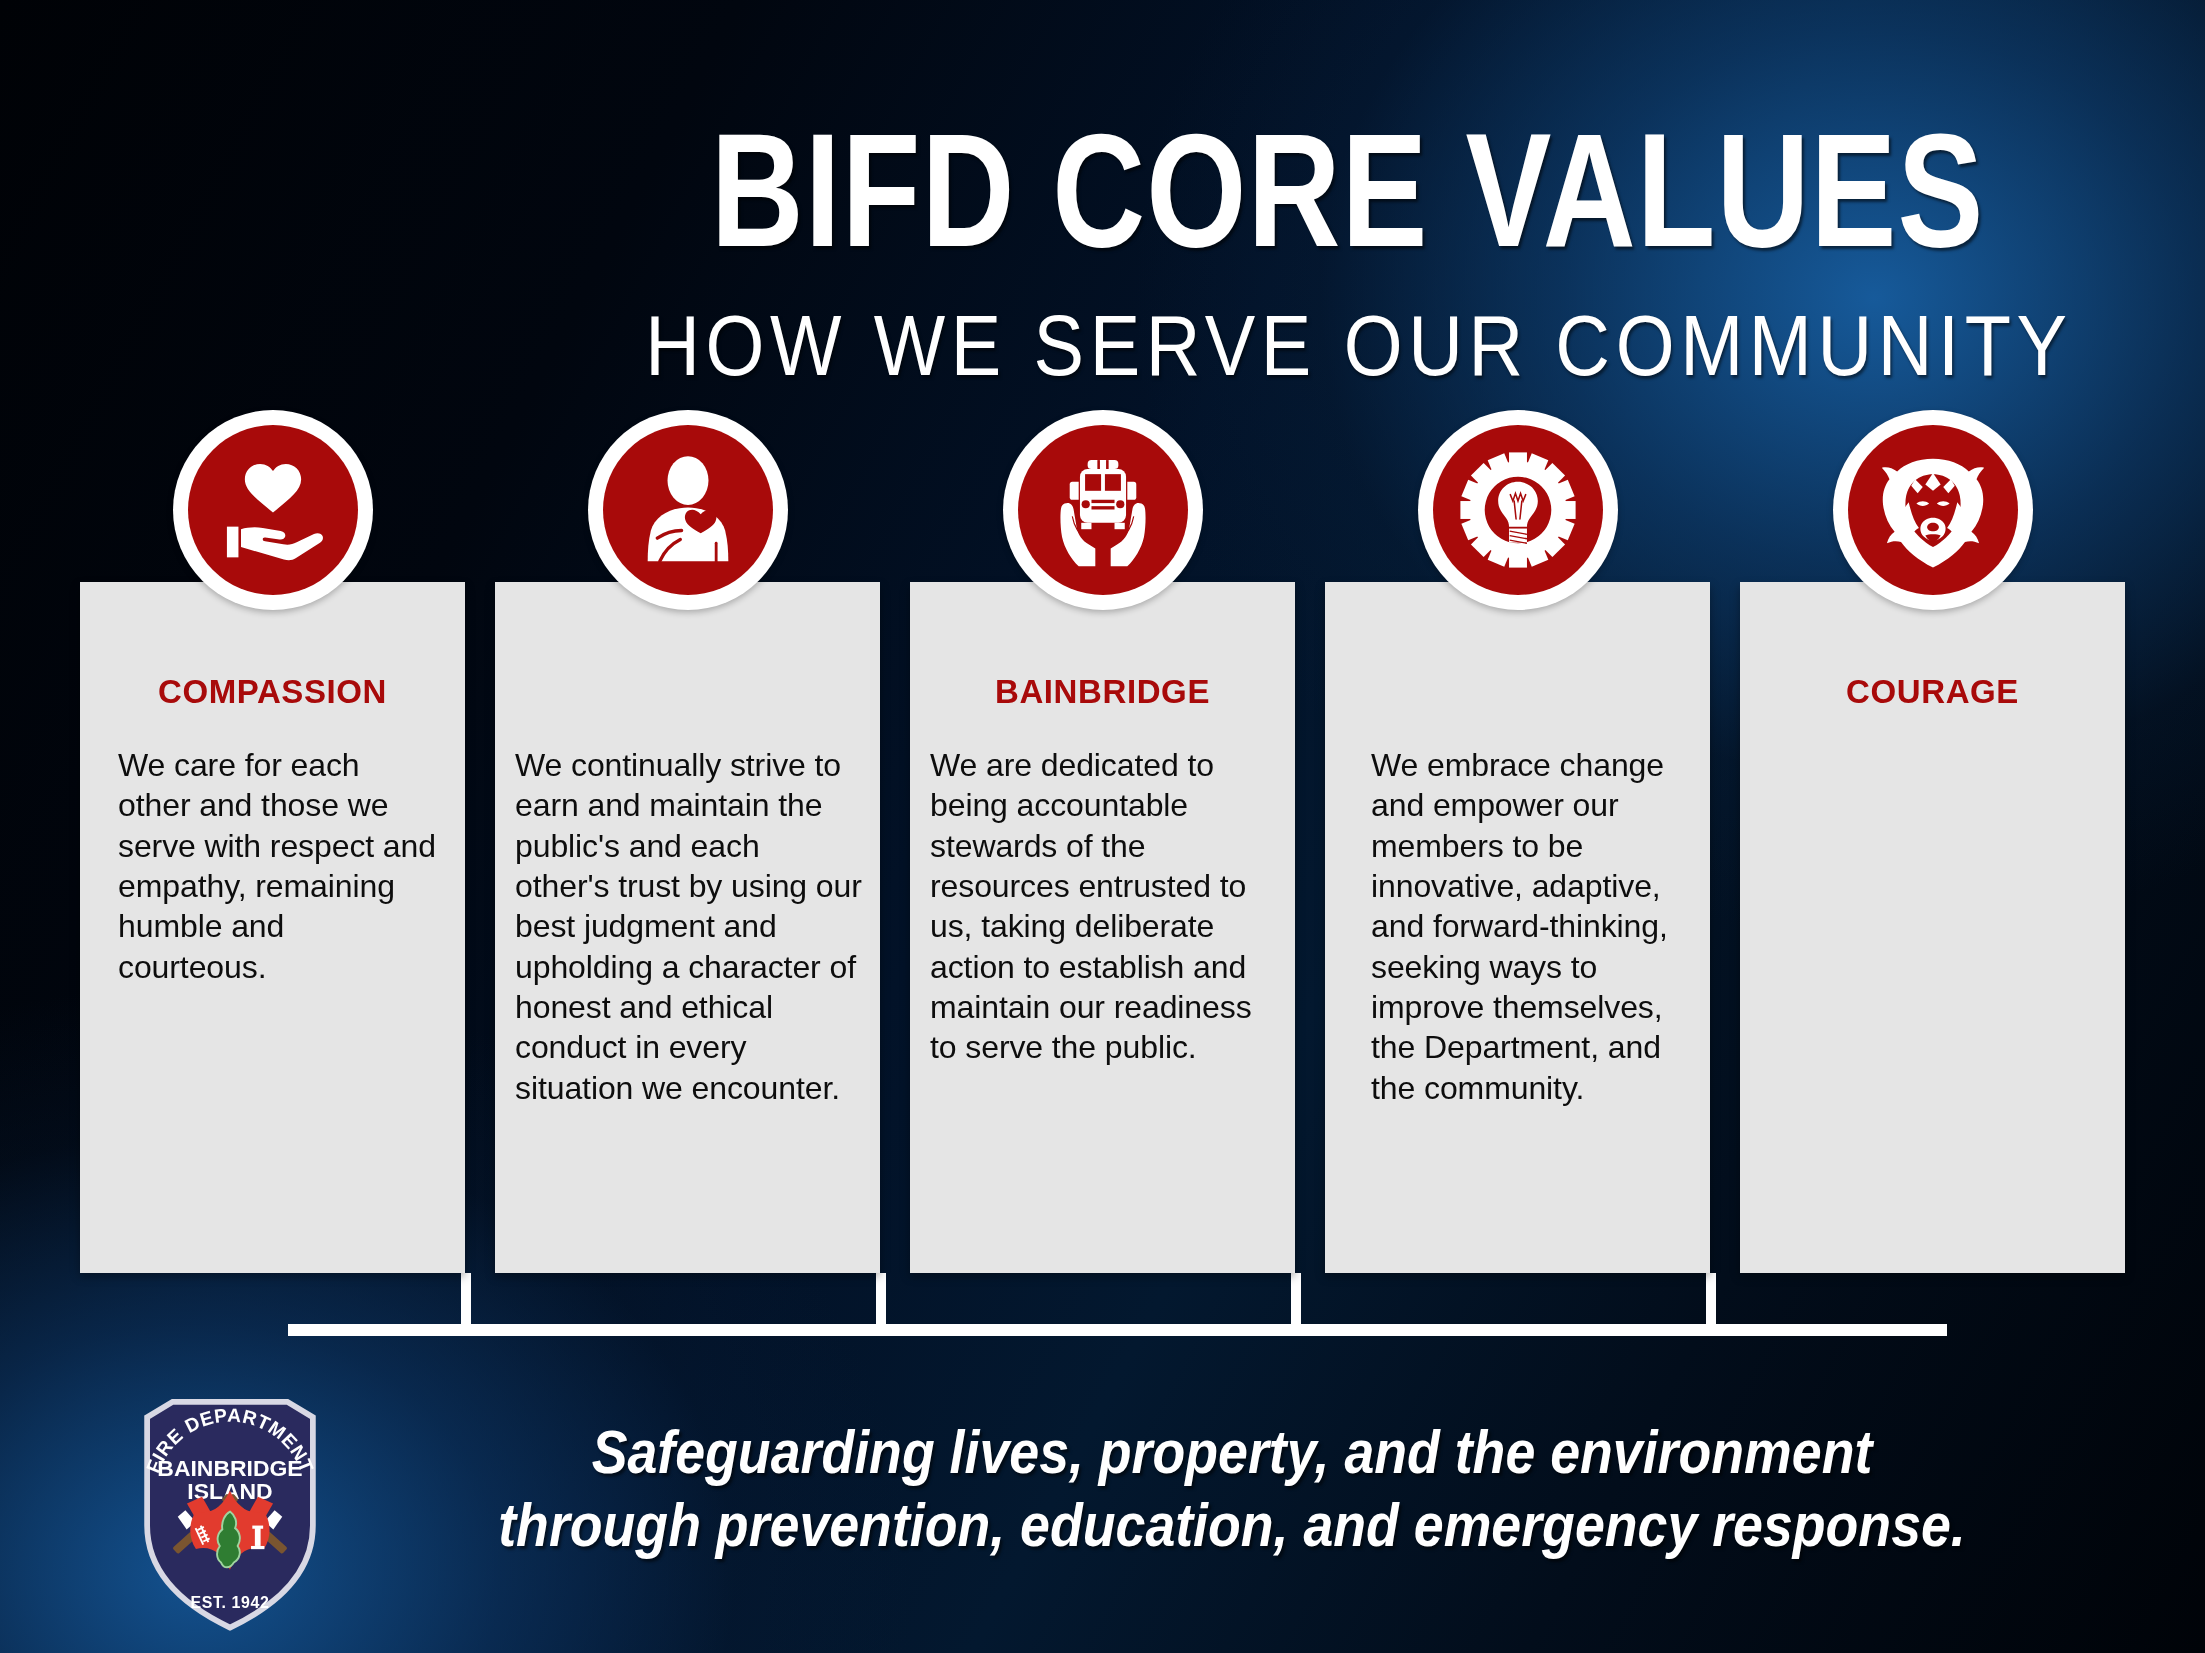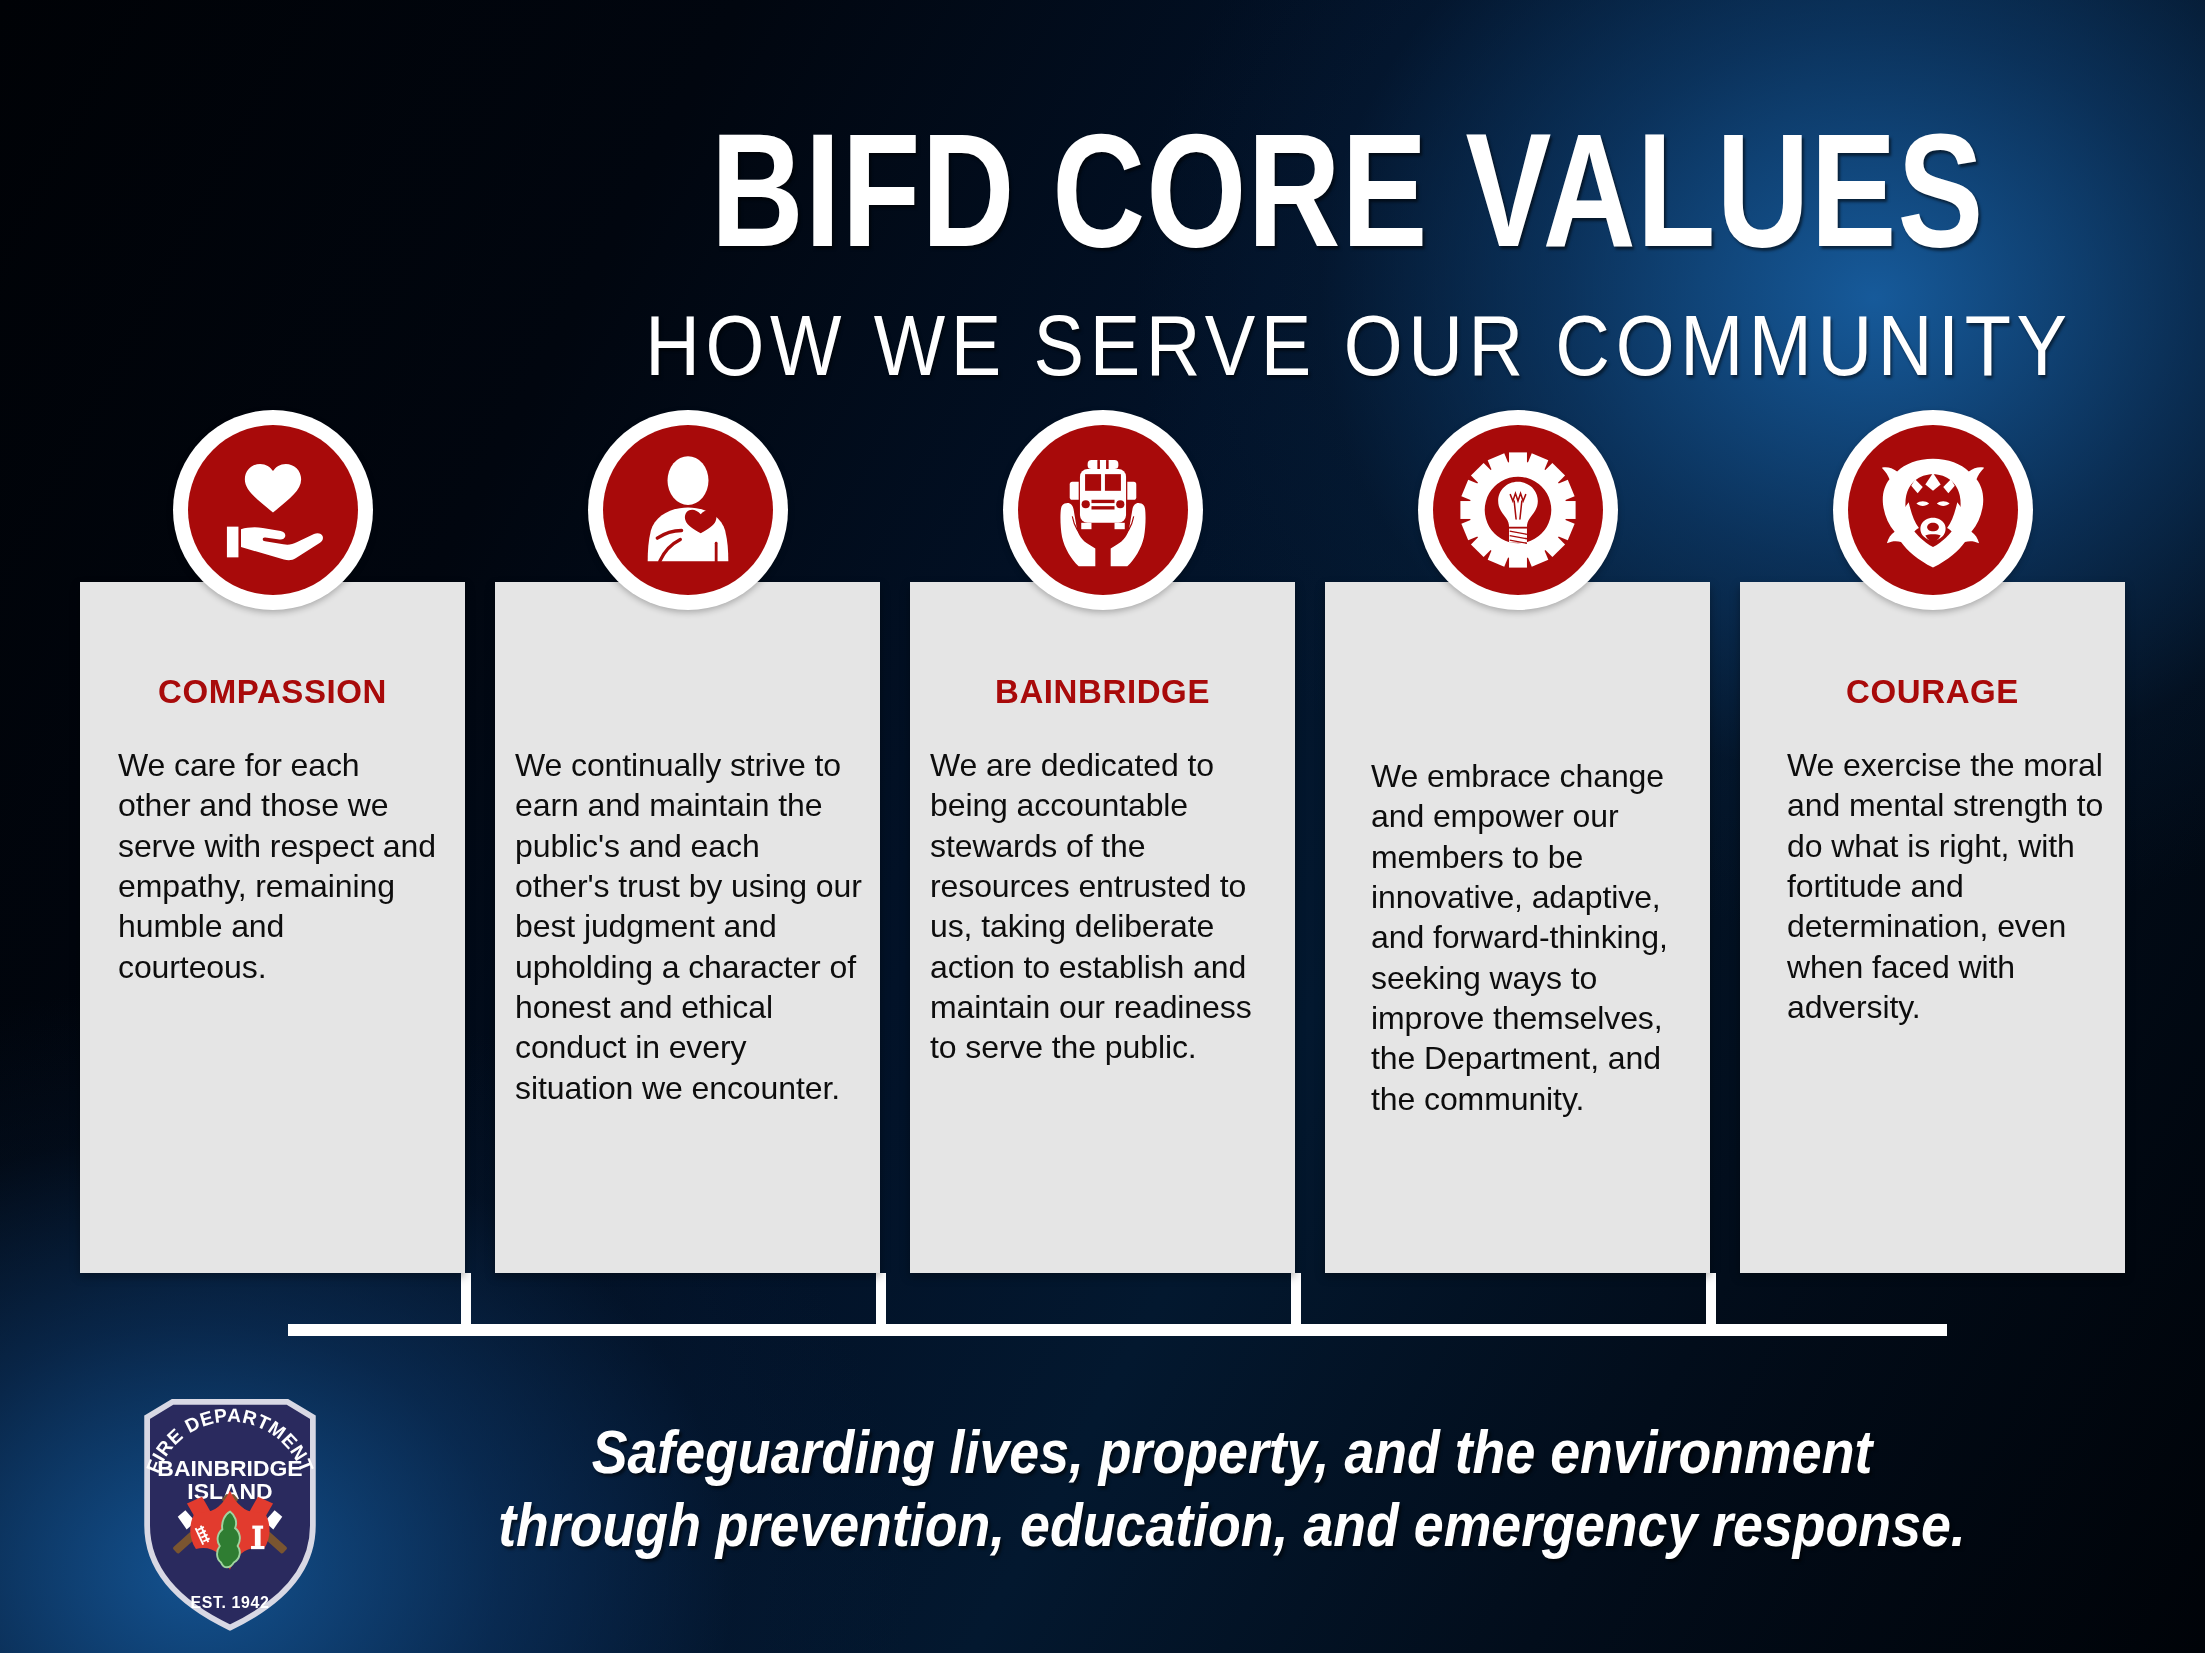--- a/index.html
+++ b/index.html
@@ -102,21 +102,21 @@
     left:38px; right:27px;
     font-family:"Liberation Sans", sans-serif;
     font-weight:400;
     font-size:32px;
     line-height:1.26;
     color:#0d0d0d;
     text-align:left;
     letter-spacing:-0.1px;
   }
   .card.c1 .card-body, .card.c2 .card-body { left:20px; right:18px; }
-  .card.c3 .card-body { left:46px; right:22px;margin-top:11px; }
+  .card.c3 .card-body { left:46px; right:22px; }
   .card.c4 .card-body { left:47px; right:15.3px; }
 
   
   #connector { position:absolute; top:1273px; left:0; width:2205px; height:83px; z-index:3; }
   .stem { position:absolute; top:0; width:10.2px; height:52px; background:#ffffff; }
   #hbar { position:absolute; top:51px; left:288px; width:1659px; height:11.5px; background:#ffffff; }
   .riser { position:absolute; top:51px; width:10.2px; height:11.5px; background:#ffffff; }
 
   
   #footer { position:absolute; top:1385px; left:0; width:2205px; height:255px; z-index:5; }
@@ -283,21 +283,20 @@
           <path fill="#ffffff" d="M50 56 C54 56 57.5 58 59 61 C60.5 64 60 68 57.5 70.5 C55 73 52 74 50 74 C48 74 45 73 42.5 70.5 C40 68 39.5 64 41 61 C42.5 58 46 56 50 56 Z"></path>
 
           <path fill="#a80a0a" d="M50 60 C52.6 60 54.6 61.6 54.6 63.4 C54.6 65.2 52.6 66.6 50 66.6 C47.4 66.6 45.4 65.2 45.4 63.4 C45.4 61.6 47.4 60 50 60 Z"></path>
           <path fill="#a80a0a" d="M44 70 C46.5 68.5 53.5 68.5 56 70 C54 73.5 51.5 75 50 75 C48.5 75 46 73.5 44 70 Z"></path>
 
           <path fill="#ffffff" d="M38 72 C41 78 45 84 50 89 C55 84 59 78 62 72 C58 76 54 79 50 80 C46 79 42 76 38 72 Z"></path>
         </svg>
       </div>
     </div>
     <div class="card-title">COURAGE</div>
-    <div class="card-body">We exercise the moral and mental strength to do what is right, with fortitude and determination, even when faced with adversity.</div>
   </div>
 </div>
 
 <div id="connector">
   <div class="stem" style="left:461px;"></div>
   <div class="stem" style="left:876px;"></div>
   <div class="stem" style="left:1291px;"></div>
   <div class="stem" style="left:1706px;"></div>
   <div id="hbar"></div>
   <div class="riser" style="left:288px;"></div>

